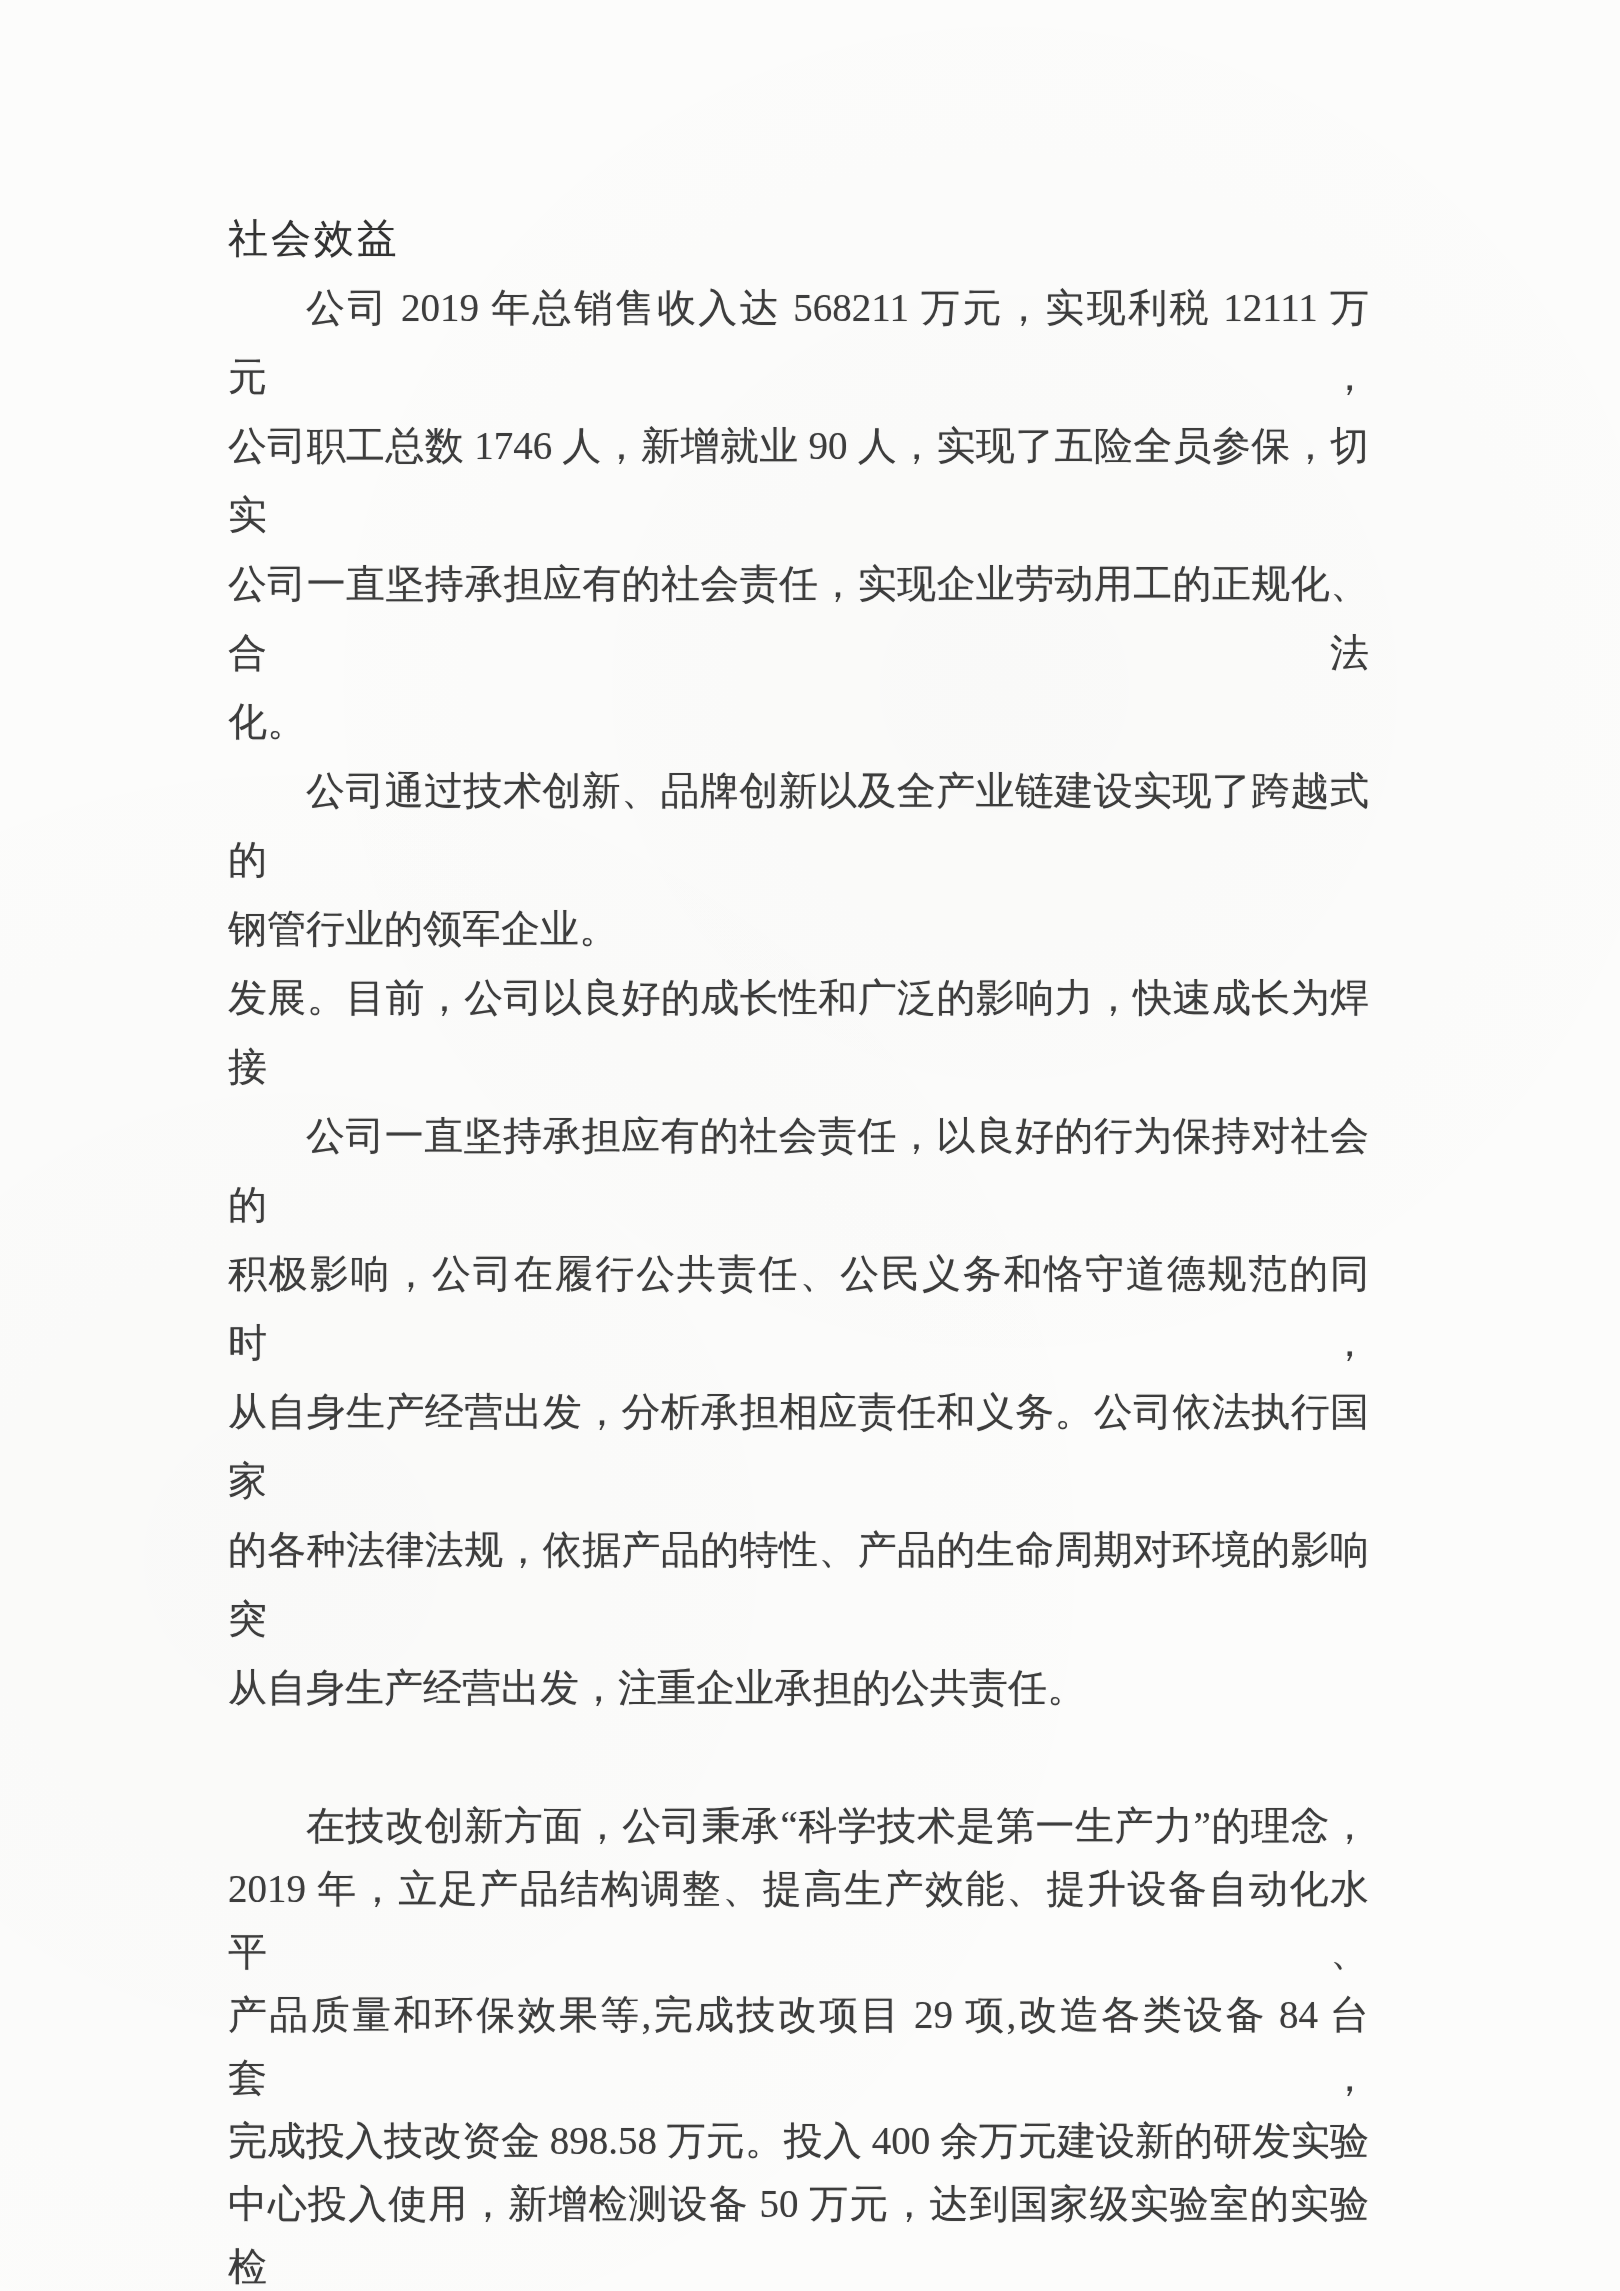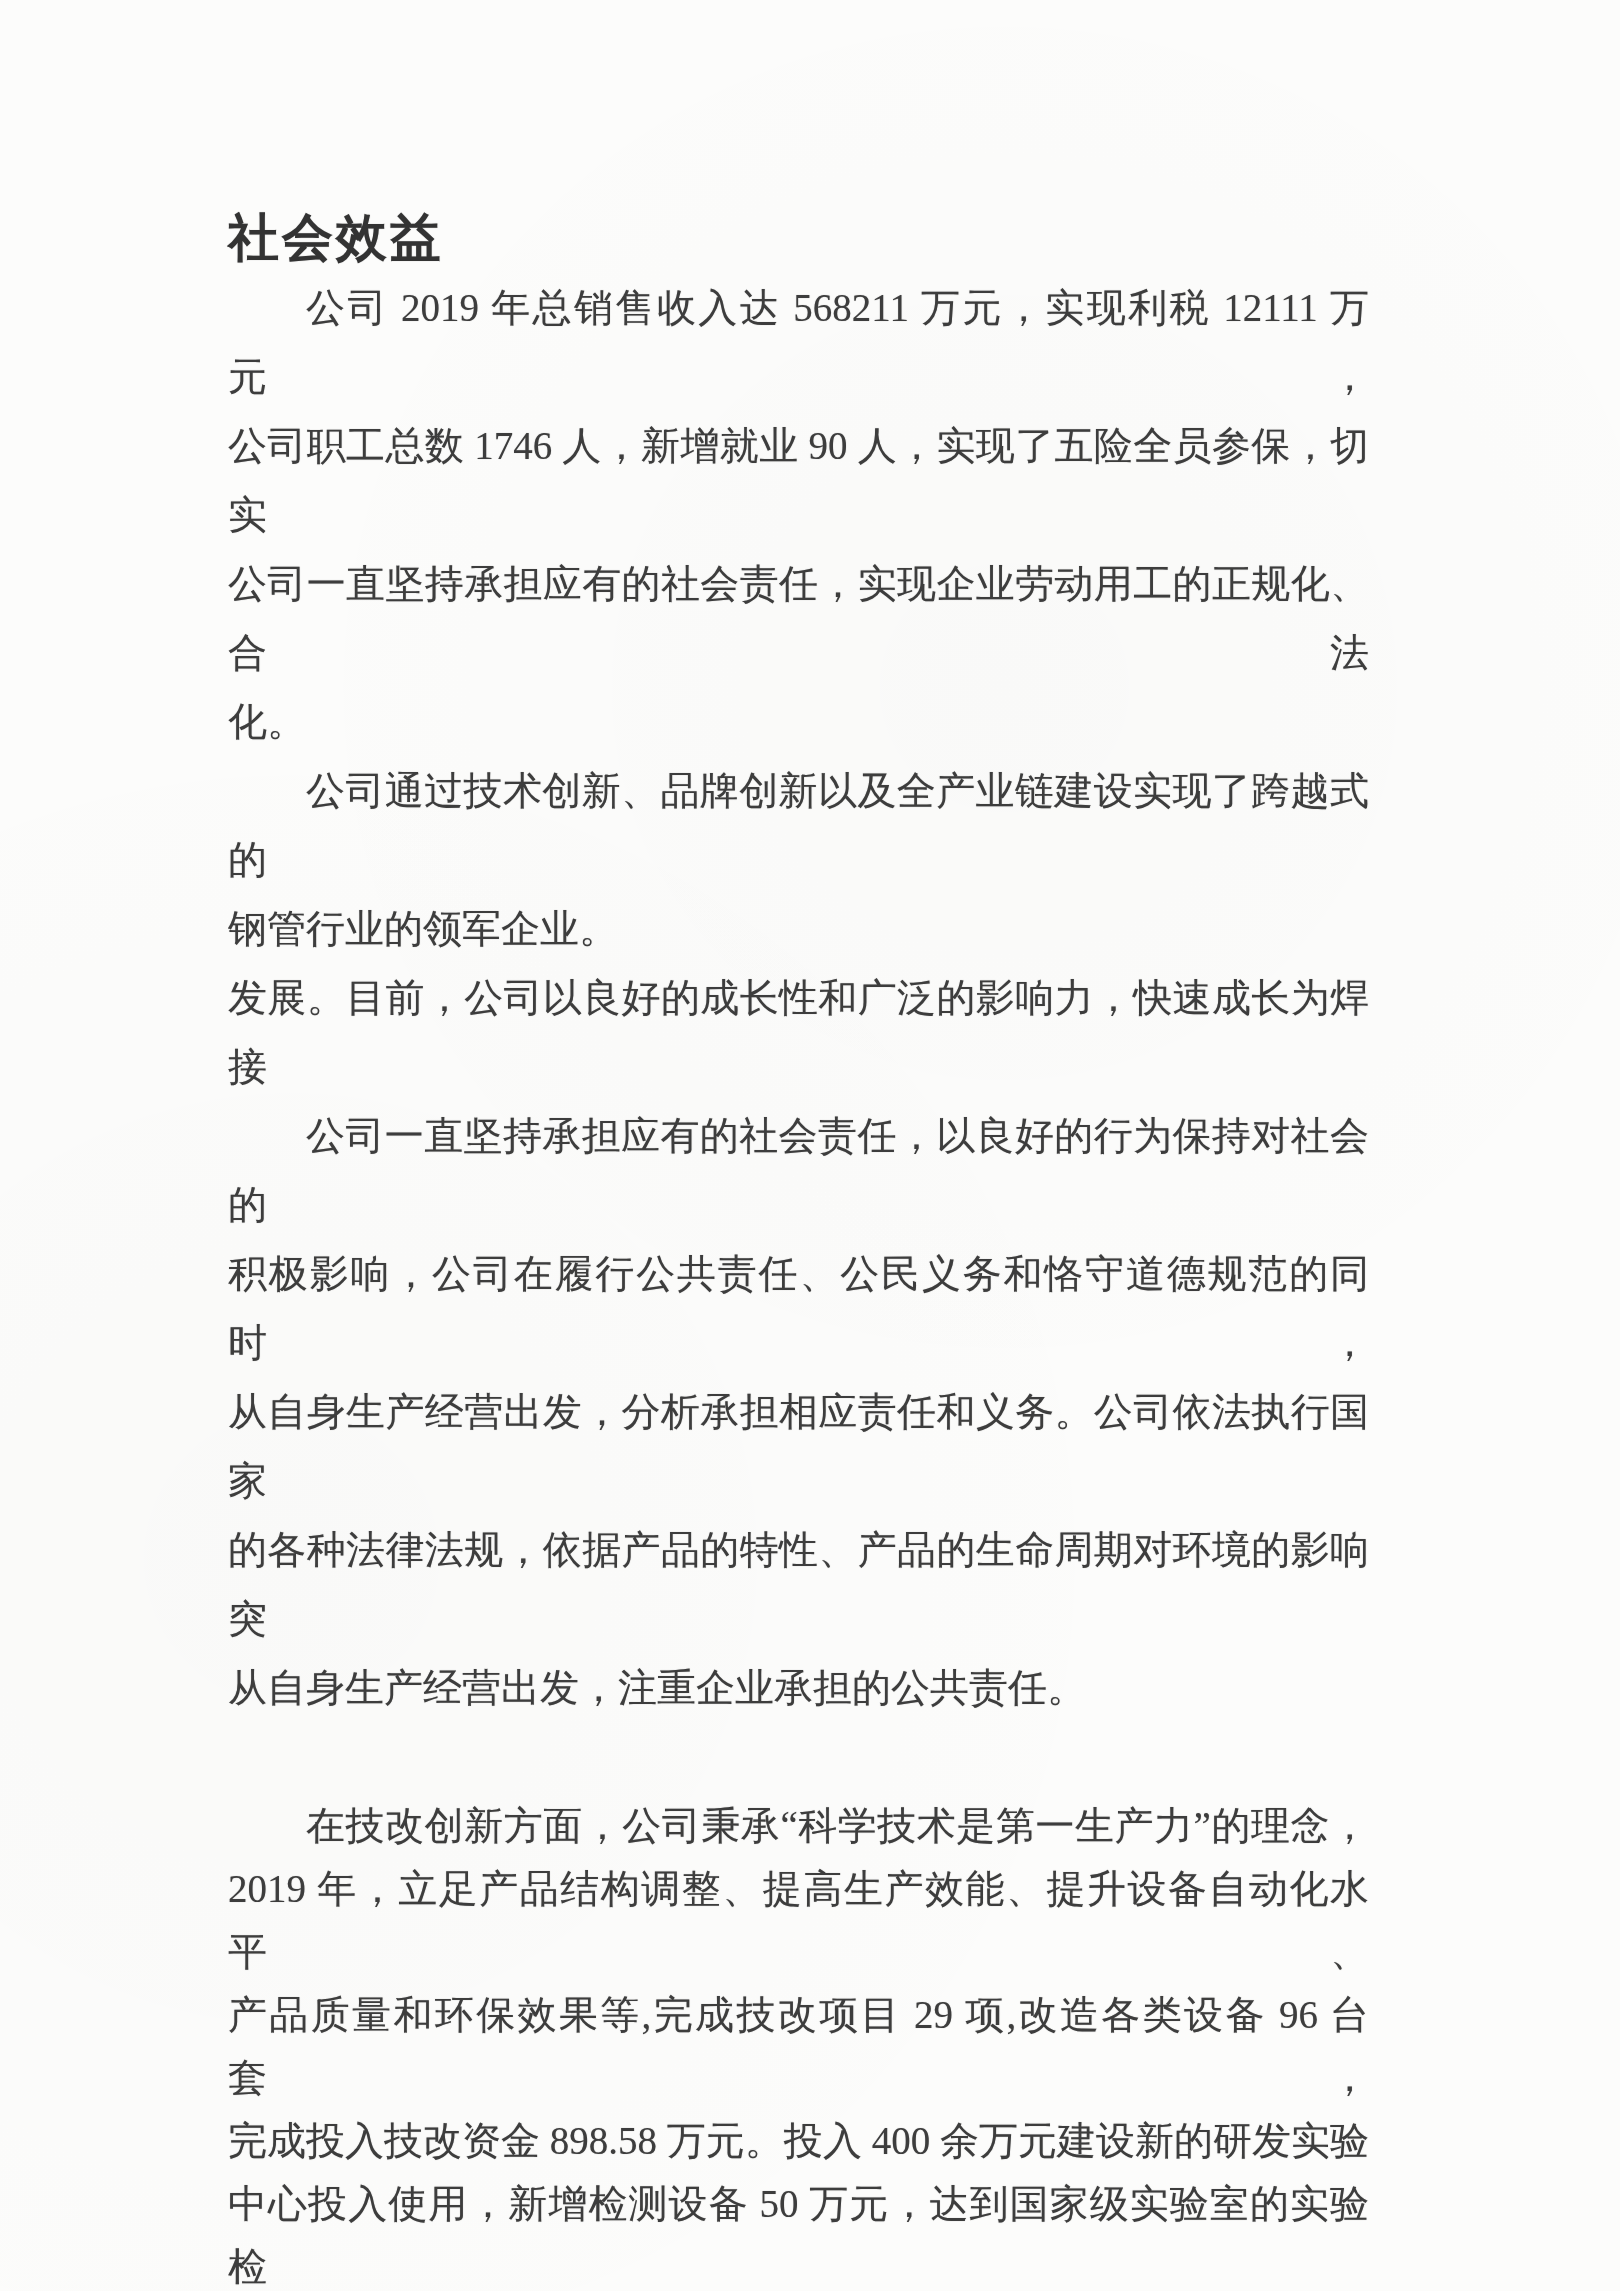--- a/index.html
+++ b/index.html
@@ -23,22 +23,22 @@
     position: absolute;
     left: 228px;
     top: 204px;
     width: 1141px;
     text-shadow: 0 0 1px rgba(70,70,70,0.45);
   }
   .section { }
   .section.s1 { --lh: 69px; }
   .section.s2 { --lh: 63px; margin-top: 72px; }
   .heading {
-    font-size: 51px;
-    font-weight: 700;
+    font-size: 40px;
+    font-weight: 400;
     letter-spacing: 2.9px;
     line-height: var(--lh, 69px);
     color: #333333;
     text-align: left;
   }
   .line {
     font-size: 39px;
     letter-spacing: 0;
     line-height: var(--lh, 69px);
     overflow: hidden;
@@ -71,19 +71,19 @@
         <div class="line fill">发展。目前，公司以良好的成长性和广泛的影响力，快速成长为焊接</div>
         <div class="line first fill">公司一直坚持承担应有的社会责任，以良好的行为保持对社会的</div>
         <div class="line fill">积极影响，公司在履行公共责任、公民义务和恪守道德规范的同时，</div>
         <div class="line fill">从自身生产经营出发，分析承担相应责任和义务。公司依法执行国家</div>
         <div class="line fill">的各种法律法规，依据产品的特性、产品的生命周期对环境的影响突</div>
         <div class="line end">从自身生产经营出发，注重企业承担的公共责任。</div>
       </section>
       <section class="section s2">
         <div class="line first fill">在技改创新方面，公司秉承“科学技术是第一生产力”的理念，</div>
         <div class="line fill">2019 年，立足产品结构调整、提高生产效能、提升设备自动化水平、</div>
-        <div class="line fill">产品质量和环保效果等,完成技改项目 29 项,改造各类设备 96 台套，</div>
+        <div class="line fill">产品质量和环保效果等,完成技改项目 29 项,改造各类设备 84 台套，</div>
         <div class="line fill">完成投入技改资金 898.58 万元。投入 400 余万元建设新的研发实验</div>
         <div class="line fill">中心投入使用，新增检测设备 50 万元，达到国家级实验室的实验检</div>
       </section>
     </div>
 </div>
 
 
 </body></html>

